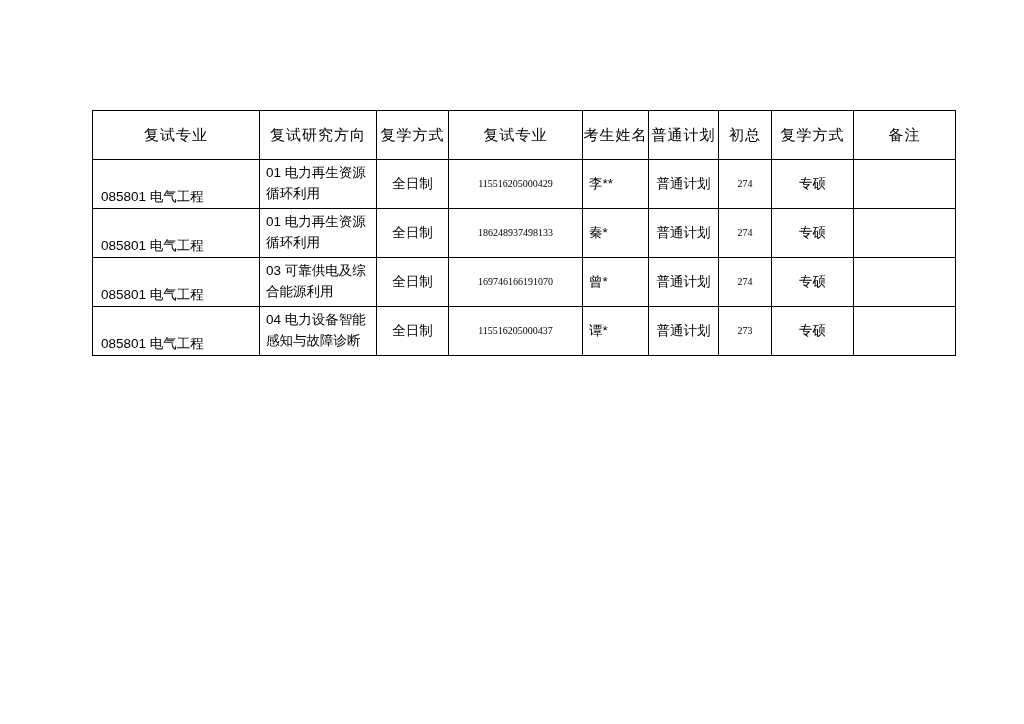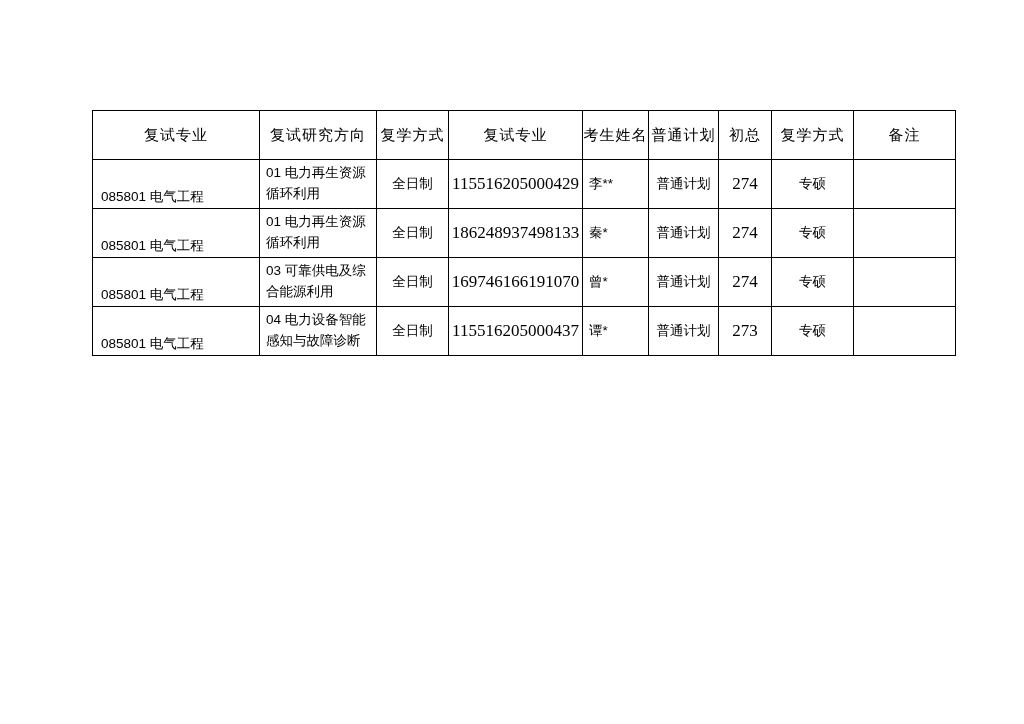--- a/index.html
+++ b/index.html
@@ -85,21 +85,21 @@
     line-height: 1.55;
     text-align: left;
   }
   .cell-center {
     display: block;
     text-align: center;
     line-height: 1.55;
   }
   .num {
     font-family: "Liberation Serif", "DejaVu Serif", serif;
-    font-size: 17px;
+    font-size: 10px;
   }
 </style>
 </head>
 <body>
 
 <div class="page">
   <div class="table-wrap">
     <table class="admission">
       <colgroup>
         <col class="c0">

